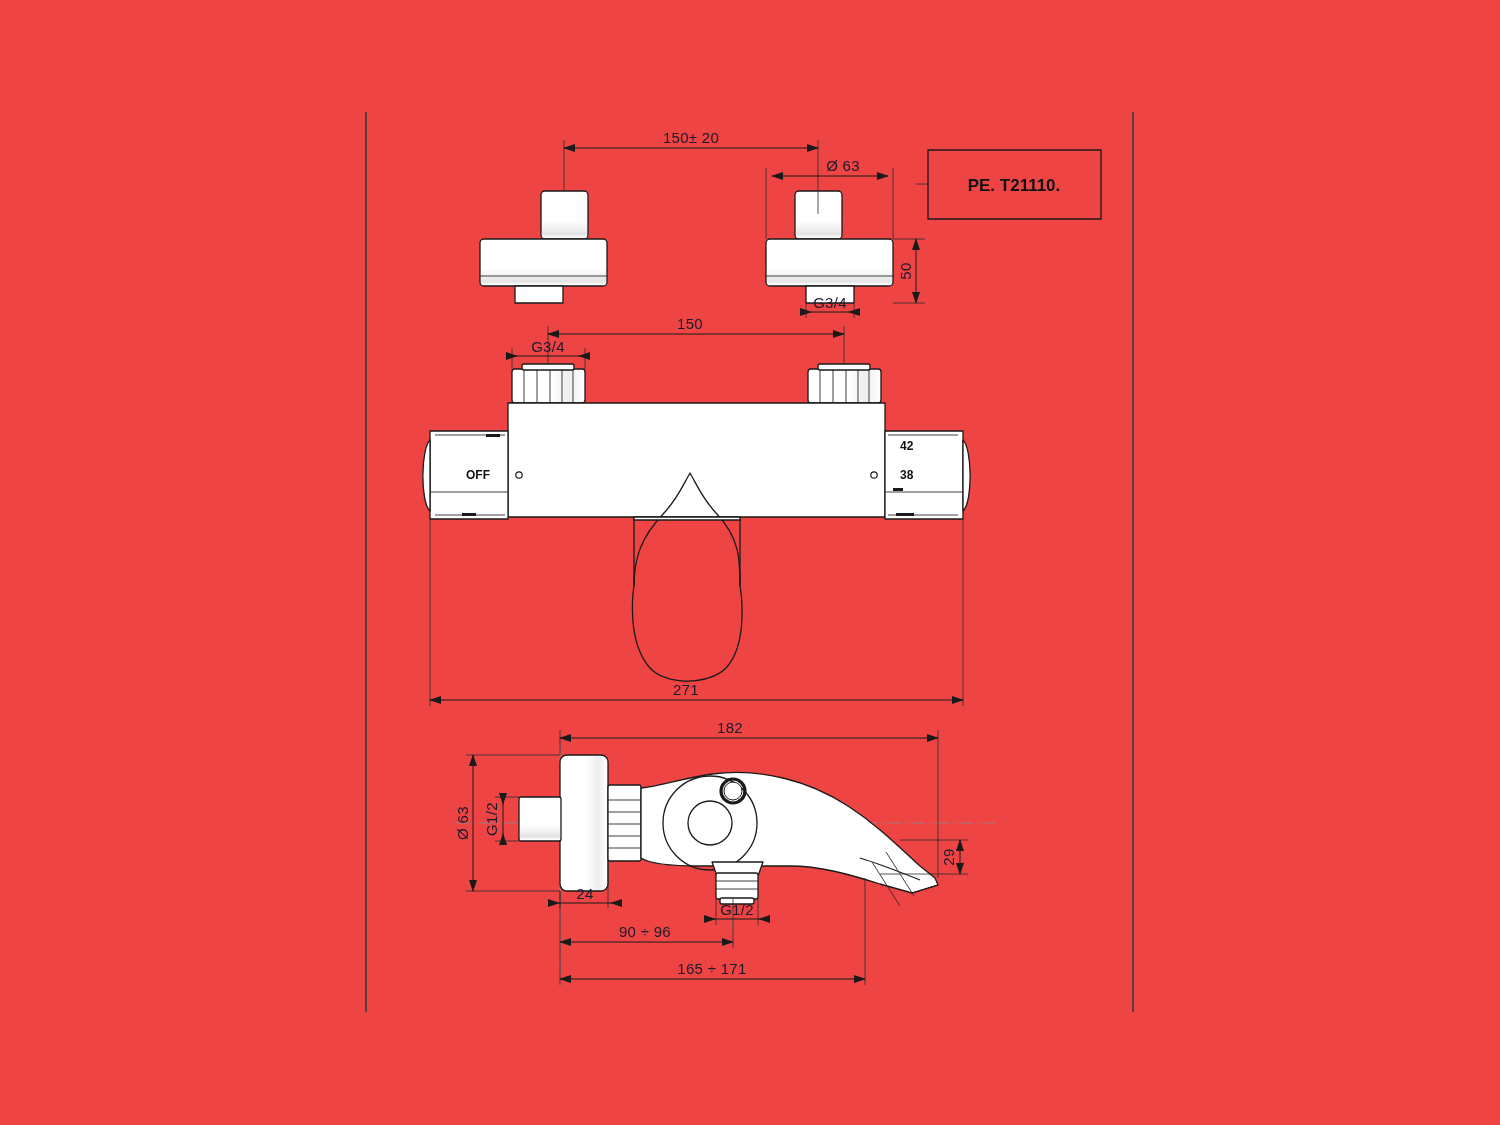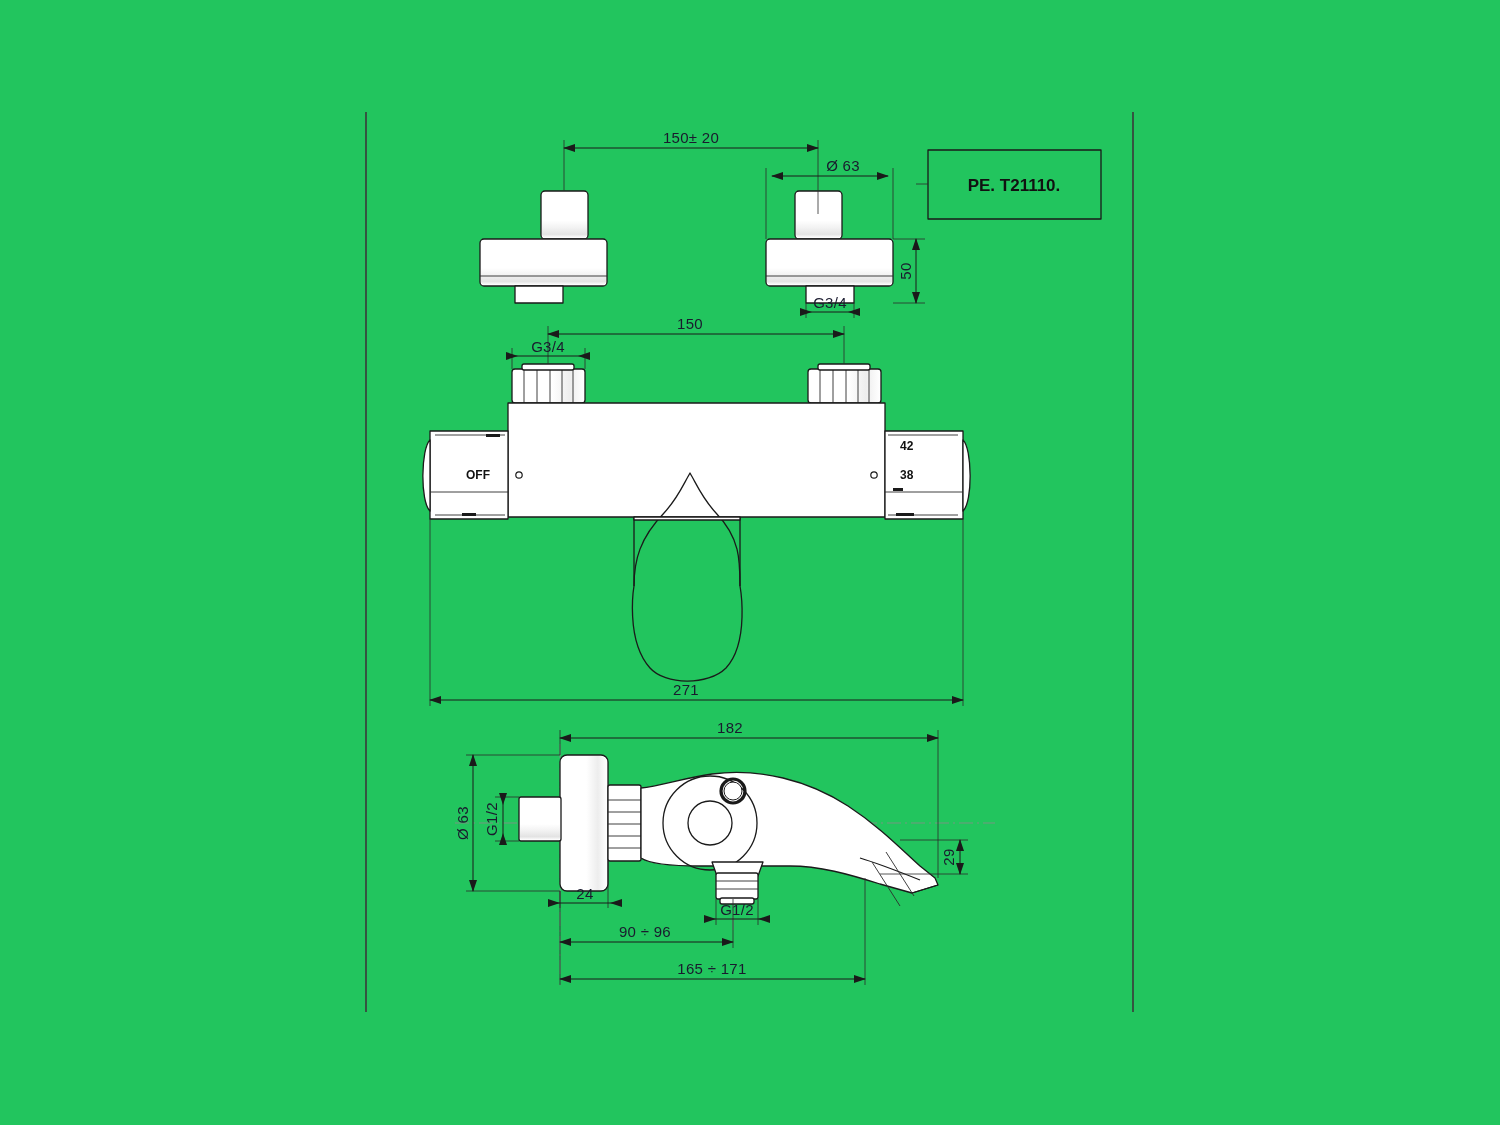--- a/index.html
+++ b/index.html
@@ -11,21 +11,21 @@
   body {
     width: 1500px;
     height: 1125px;
     font-family: "Liberation Sans", sans-serif;
     overflow: hidden;
   }
   #sheet {
     position: relative;
     width: 1500px;
     height: 1125px;
-    background: #22c55e;
+    background: #ef4444;
   }
   #drawing-svg {
     position: absolute;
     left: 0;
     top: 0;
     width: 1500px;
     height: 1125px;
     display: block;
   }
   .dim-text {

